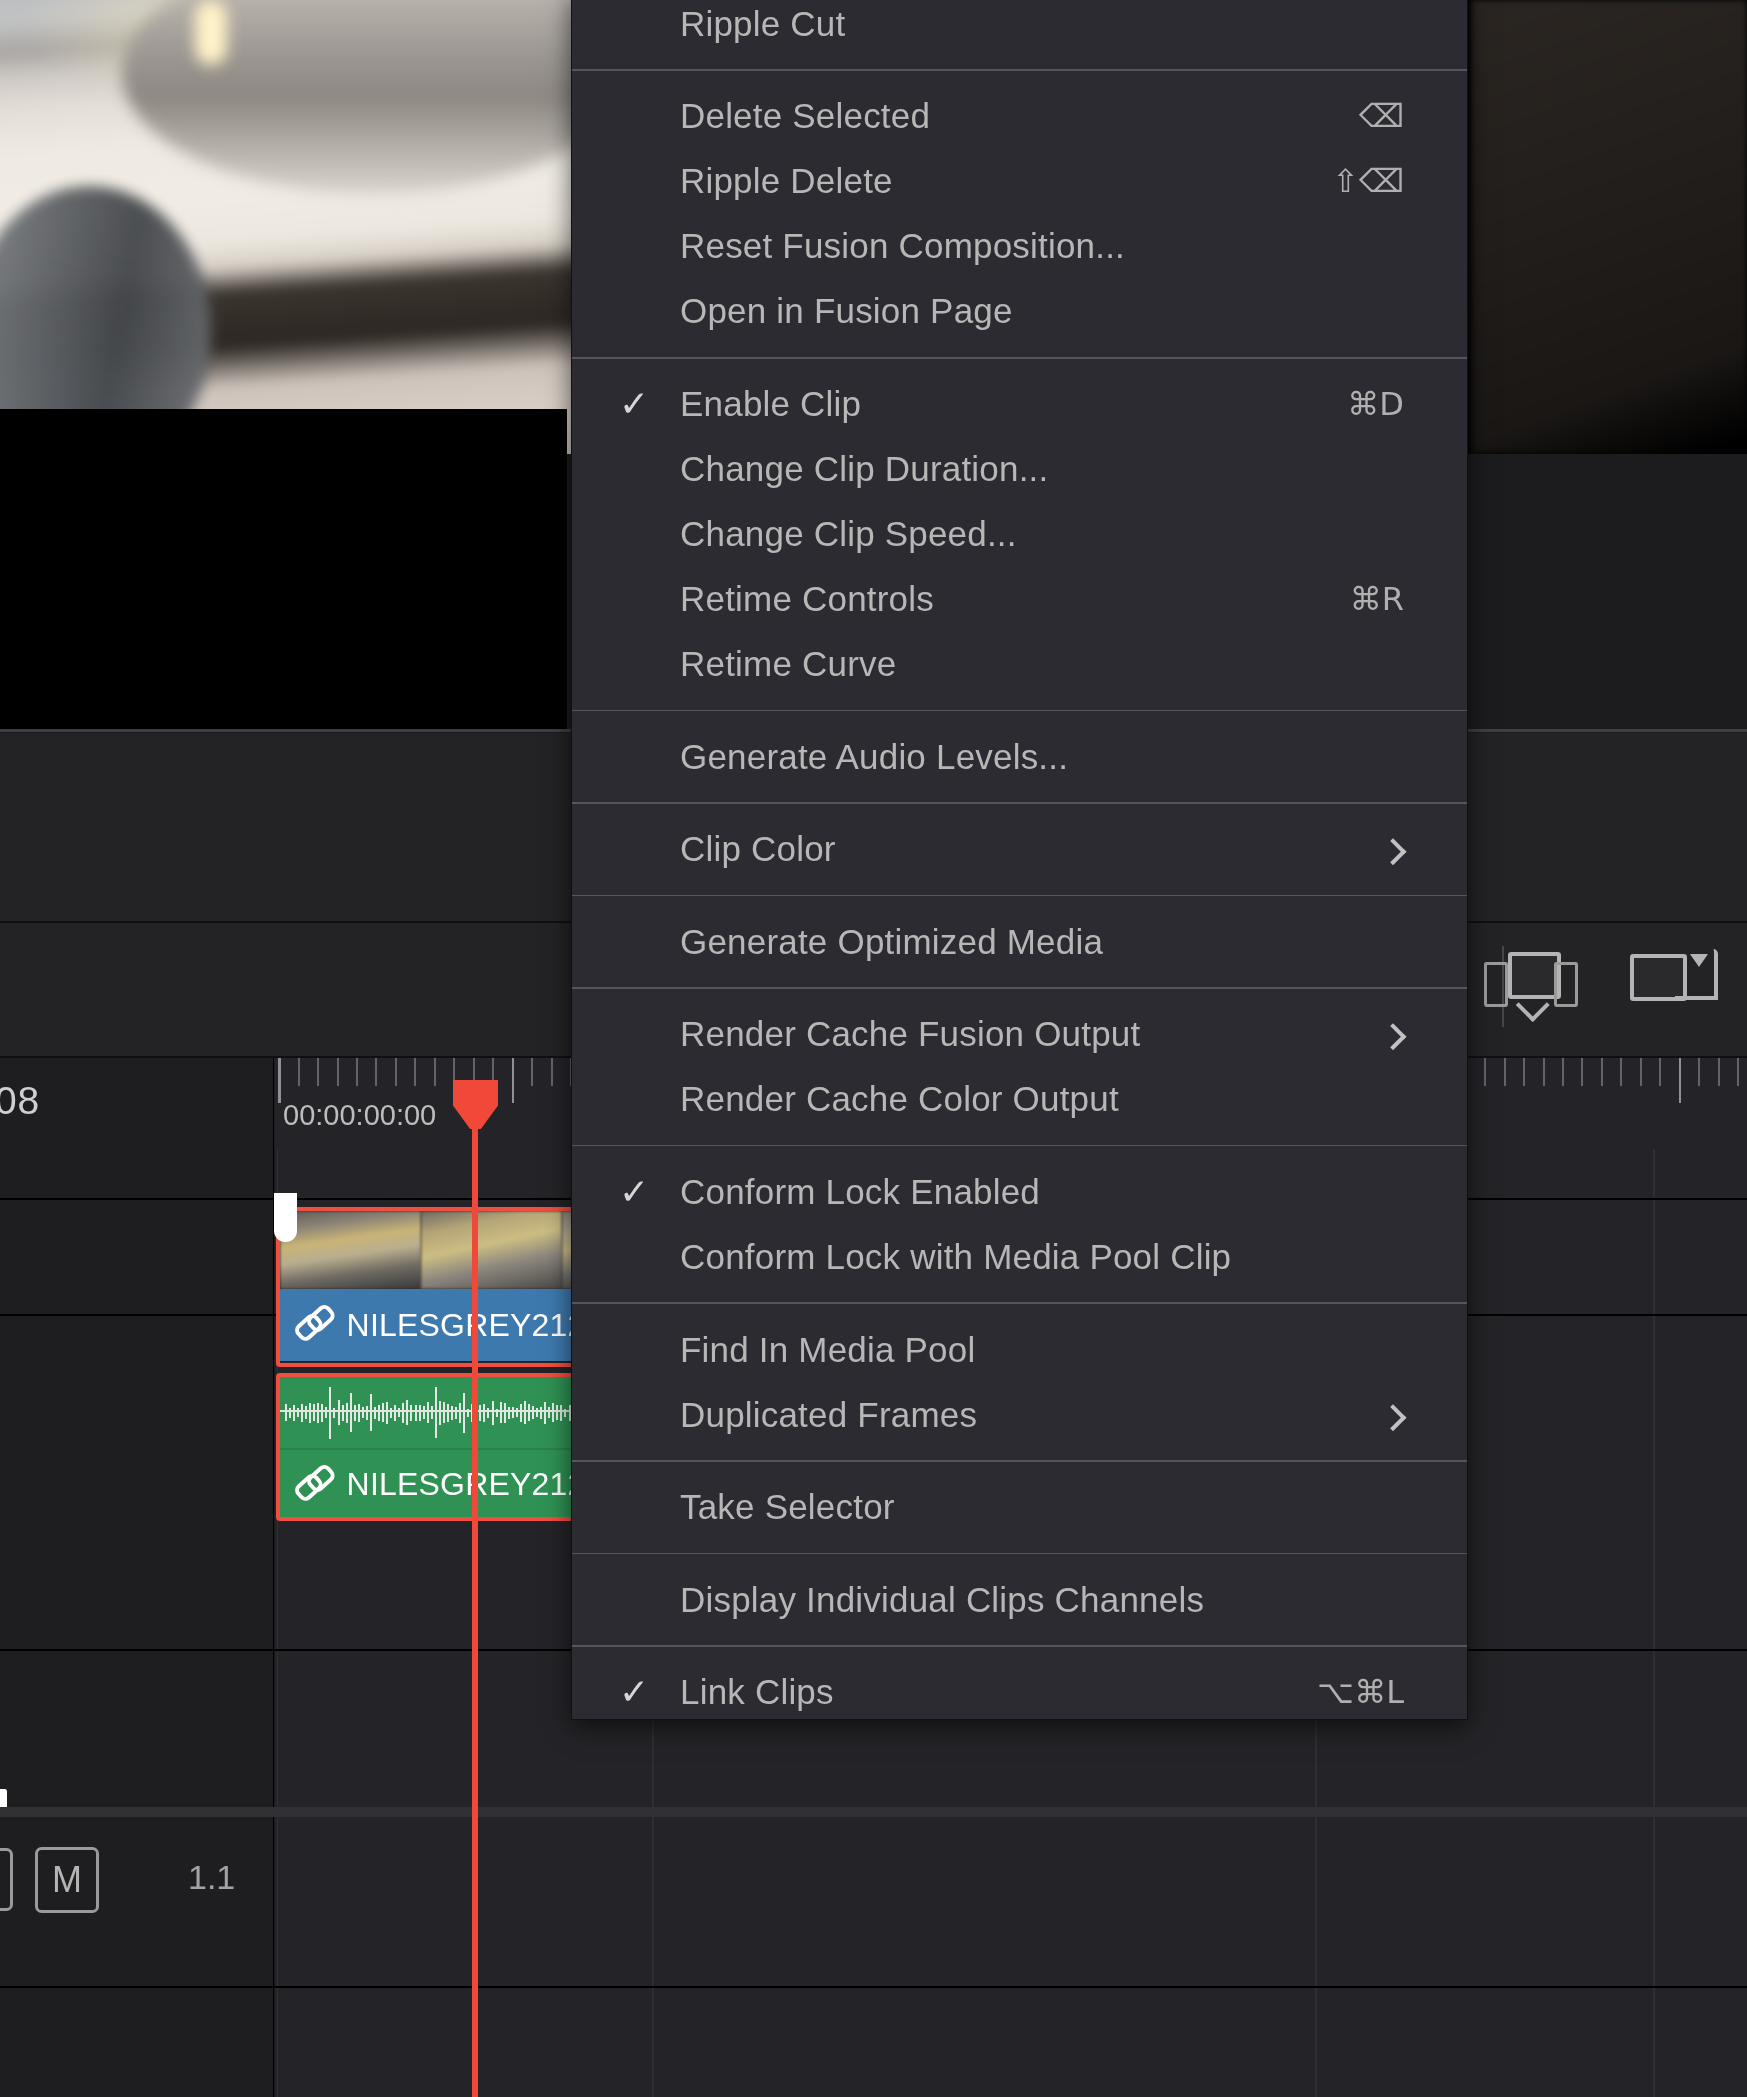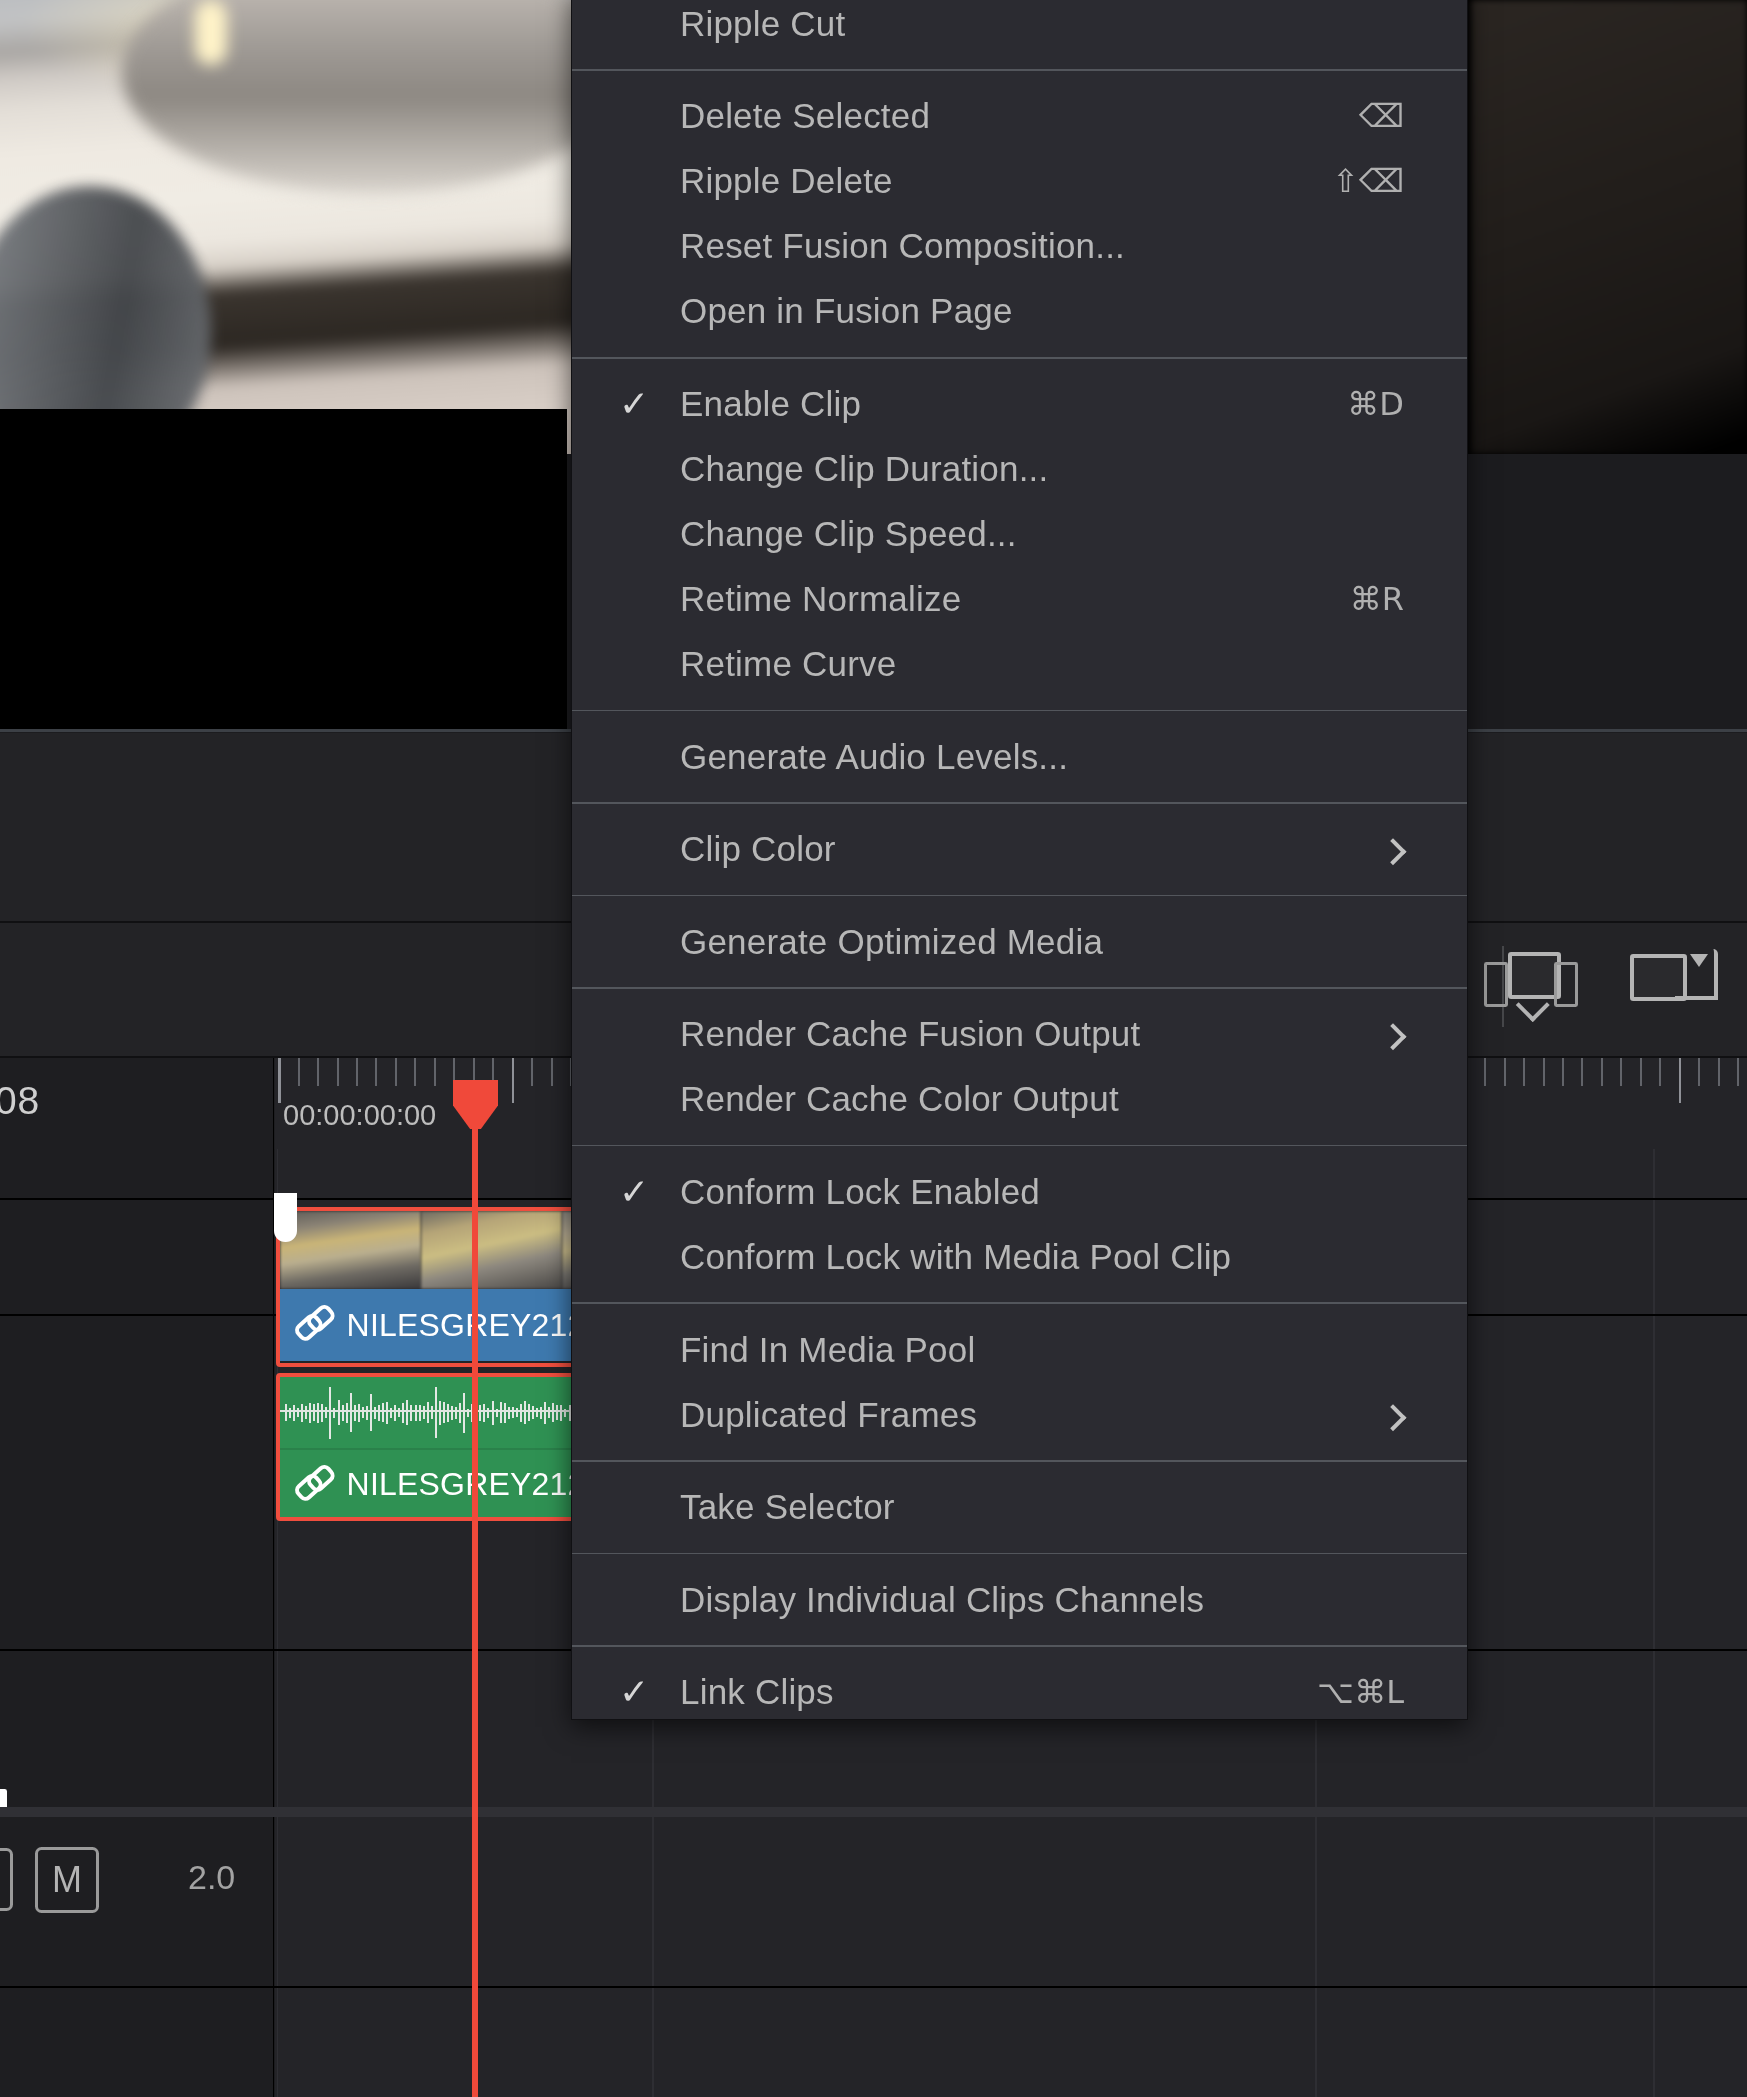--- a/index.html
+++ b/index.html
@@ -300,21 +300,21 @@
     </div>
   <div id="tl-header-col">
     <div id="hdr-v1">
       <div id="hdr-v1-white"></div>
     </div>
     <div id="hdr-a1">
       <div id="hdr-a1-left"></div>
       <div id="mute-btn">
         <span>M</span>
       </div>
-      <div id="chan-count">2.0</div>
+      <div id="chan-count">1.1</div>
     </div>
   </div>
 <div style="position: absolute; left: 0px; top: 49px; width: 1747px; height: 1.6px; background: rgb(0, 0, 0);"></div>
     <div style="position: absolute; left: 0px; top: 165px; width: 1747px; height: 1.6px; background: rgb(0, 0, 0);"></div>
     <div style="position: absolute; left: 0px; top: 500px; width: 1747px; height: 1.6px; background: rgb(0, 0, 0);"></div>
     <div style="position: absolute; left: 0px; top: 658px; width: 1747px; height: 9.7px; background: rgb(48, 48, 53);"></div>
     <div style="position: absolute; left: 0px; top: 837px; width: 1747px; height: 1.6px; background: rgb(0, 0, 0);"></div>
   </div>
 
 <div class="clip-outer" id="video-clip">
@@ -513,21 +513,21 @@
       <span class="lbl">Enable Clip</span>
       <span class="sc">⌘D</span>
     </div>
     <div class="mi">
       <span class="lbl">Change Clip Duration...</span>
     </div>
     <div class="mi">
       <span class="lbl">Change Clip Speed...</span>
     </div>
     <div class="mi">
-      <span class="lbl">Retime Normalize</span>
+      <span class="lbl">Retime Controls</span>
       <span class="sc">⌘R</span>
     </div>
     <div class="mi">
       <span class="lbl">Retime Curve</span>
     </div>
     <div class="pad"></div>
     <div class="sep"></div>
     <div class="pad"></div>
     <div class="mi">
       <span class="lbl">Generate Audio Levels...</span>

